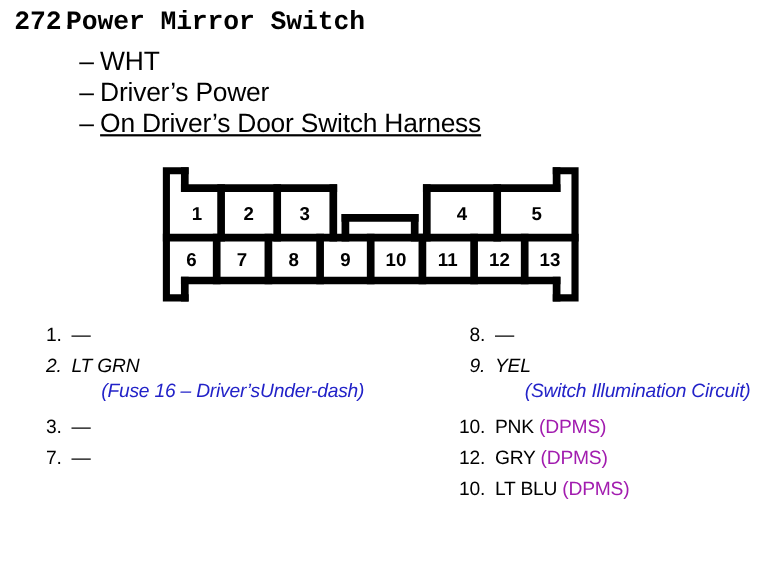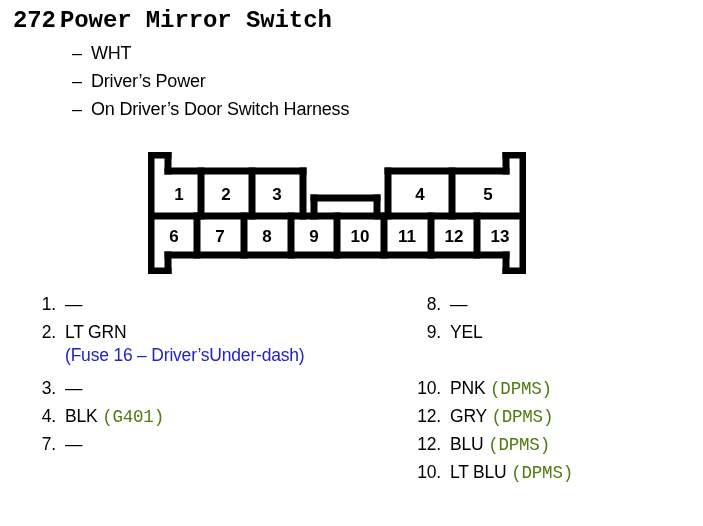--- a/index.html
+++ b/index.html
@@ -37,31 +37,31 @@
     display: inline-block;
     width: 47px;
   }
   #title-text {
     display: inline-block;
   }
   .subline {
     position: absolute;
     left: 72px;
     white-space: nowrap;
-    font-size: 18px;
+    font-size: 24px;
     font-weight: normal;
     letter-spacing: -0.2px;
   }
   .subline .dash {
     display: inline-block;
     width: 19px;
   }
   #subline-0 { top: 43px; }
   #subline-1 { top: 71px; }
-  #subline-2 { top: 99px; }
+  #subline-2 { top: 99px; text-decoration: underline; }
 
   
   #connector {
     position: absolute;
     left: 148px;
     top: 152px;
     width: 378px;
     height: 122px;
   }
   #connector svg { display: block; }
@@ -79,38 +79,39 @@
     letter-spacing: -0.2px;
   }
   #pinlist-left  { left: 25px;  top: 294px; width: 360px; }
   #pinlist-right { left: 410px; top: 294px; width: 290px; }
 
   .pinrow {
     position: relative;
     height: 28px;
     white-space: nowrap;
   }
-  .pinrow.tall { height: 56px; }
+  .pinrow.tall { height: 56px; font-style: italic; }
   .pinnum {
     display: inline-block;
     width: 31px;
     text-align: right;
     margin-right: 9px;
   }
   #pinlist-right .pinnum { width: 31px; }
   .pinbody {
     display: inline-block;
     vertical-align: top;
   }
   .wire { color: #000000; }
-  .circuit { color: #4d7c0f; font-family: Liberation Mono, monospace; }
+  .circuit { color: #a21caf; }
   .circuit-line {
     display: block;
     color: #2222c8;
     margin-top: 2px;
+    margin-left: 27px;
   }
 </style>
 </head>
 <body>
 
 <div id="header">
   <div id="title-row">
     <span id="title-number">272.</span><span id="title-text">Power Mirror Switch</span>
   </div>
 
@@ -190,51 +191,45 @@
   </div>
 
   <div class="pinrow tall">
     <span class="pinnum">2.</span><span class="pinbody"><span class="wire">LT GRN</span><span class="circuit-line">(Fuse 16 – Driver’sUnder-dash)</span></span>
   </div>
 
   <div class="pinrow">
     <span class="pinnum">3.</span><span class="pinbody"><span class="wire">—</span></span>
   </div>
 
-  <div class="pinrow">
-    <span class="pinnum">4.</span><span class="pinbody"><span class="wire">BLK</span> <span class="circuit">(G401)</span></span>
-  </div>
 
 
 
   <div class="pinrow">
     <span class="pinnum">7.</span><span class="pinbody"><span class="wire">—</span></span>
   </div>
 
 </div>
 
 <div class="pinlist" id="pinlist-right">
 
   <div class="pinrow">
     <span class="pinnum">8.</span><span class="pinbody"><span class="wire">—</span></span>
   </div>
 
   <div class="pinrow tall">
-    <span class="pinnum">9.</span><span class="pinbody"><span class="wire">YEL</span></span>
+    <span class="pinnum">9.</span><span class="pinbody"><span class="wire">YEL</span><span class="circuit-line">(Switch Illumination Circuit)</span></span>
   </div>
 
   <div class="pinrow">
     <span class="pinnum">10.</span><span class="pinbody"><span class="wire">PNK</span> <span class="circuit">(DPMS)</span></span>
   </div>
 
   <div class="pinrow">
     <span class="pinnum">12.</span><span class="pinbody"><span class="wire">GRY</span> <span class="circuit">(DPMS)</span></span>
   </div>
 
-  <div class="pinrow">
-    <span class="pinnum">12.</span><span class="pinbody"><span class="wire">BLU</span> <span class="circuit">(DPMS)</span></span>
-  </div>
 
   <div class="pinrow">
     <span class="pinnum">10.</span><span class="pinbody"><span class="wire">LT BLU</span> <span class="circuit">(DPMS)</span></span>
   </div>
 
 </div>
 
 </body></html>

